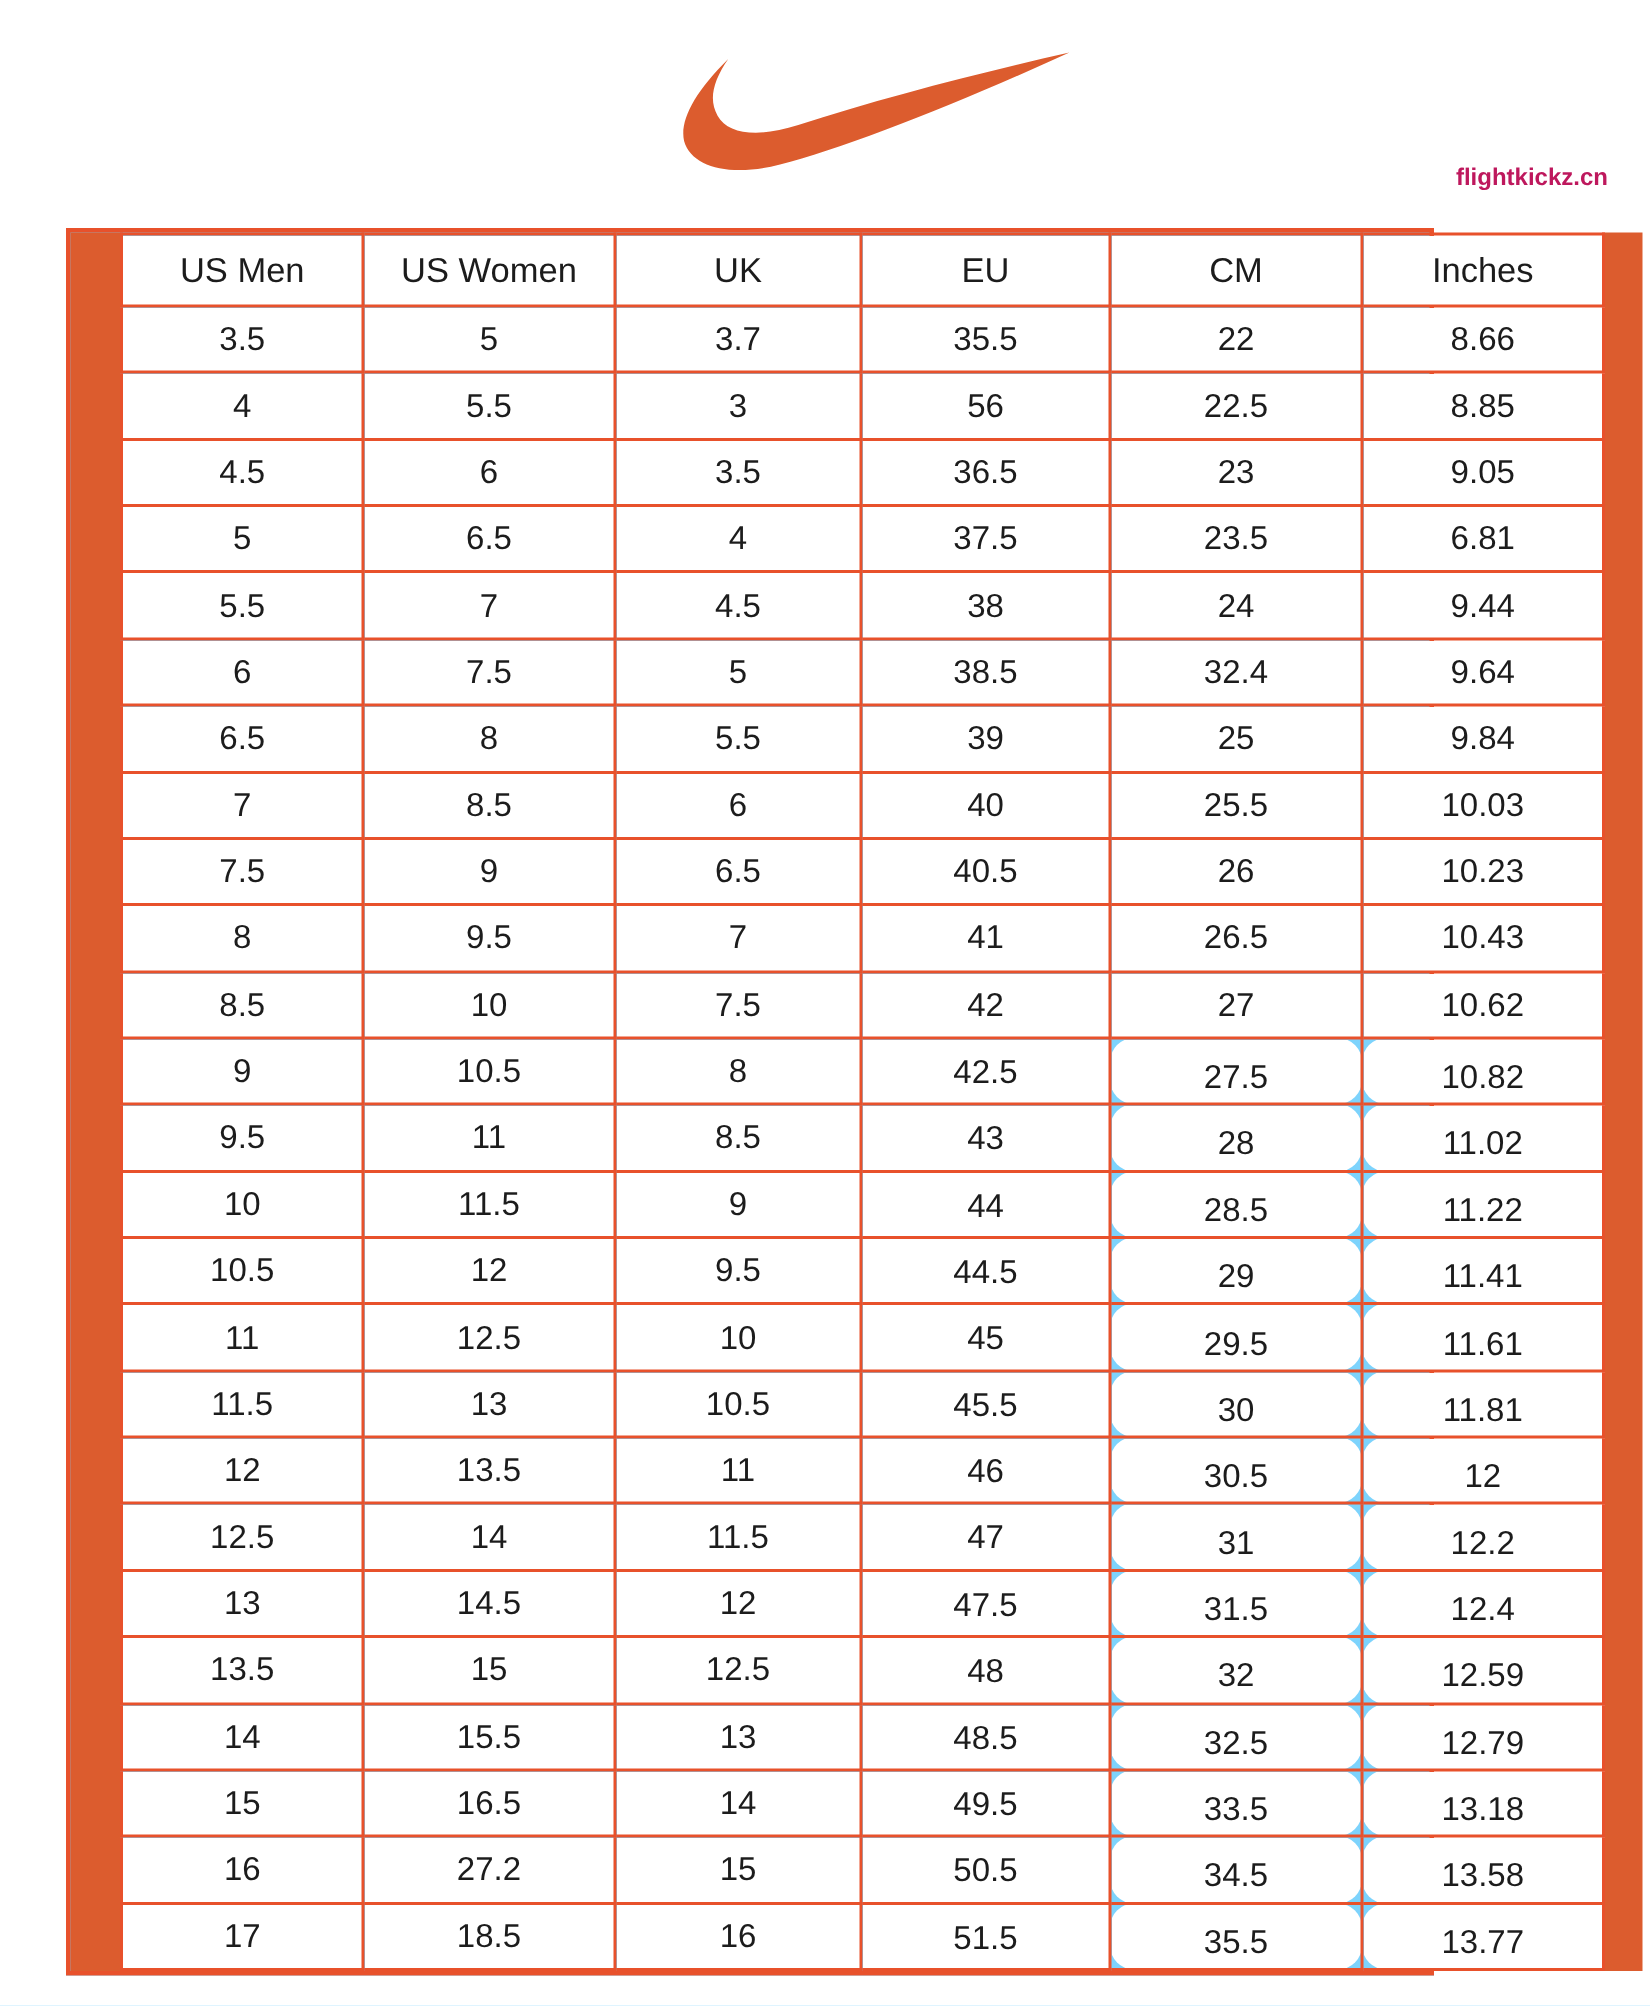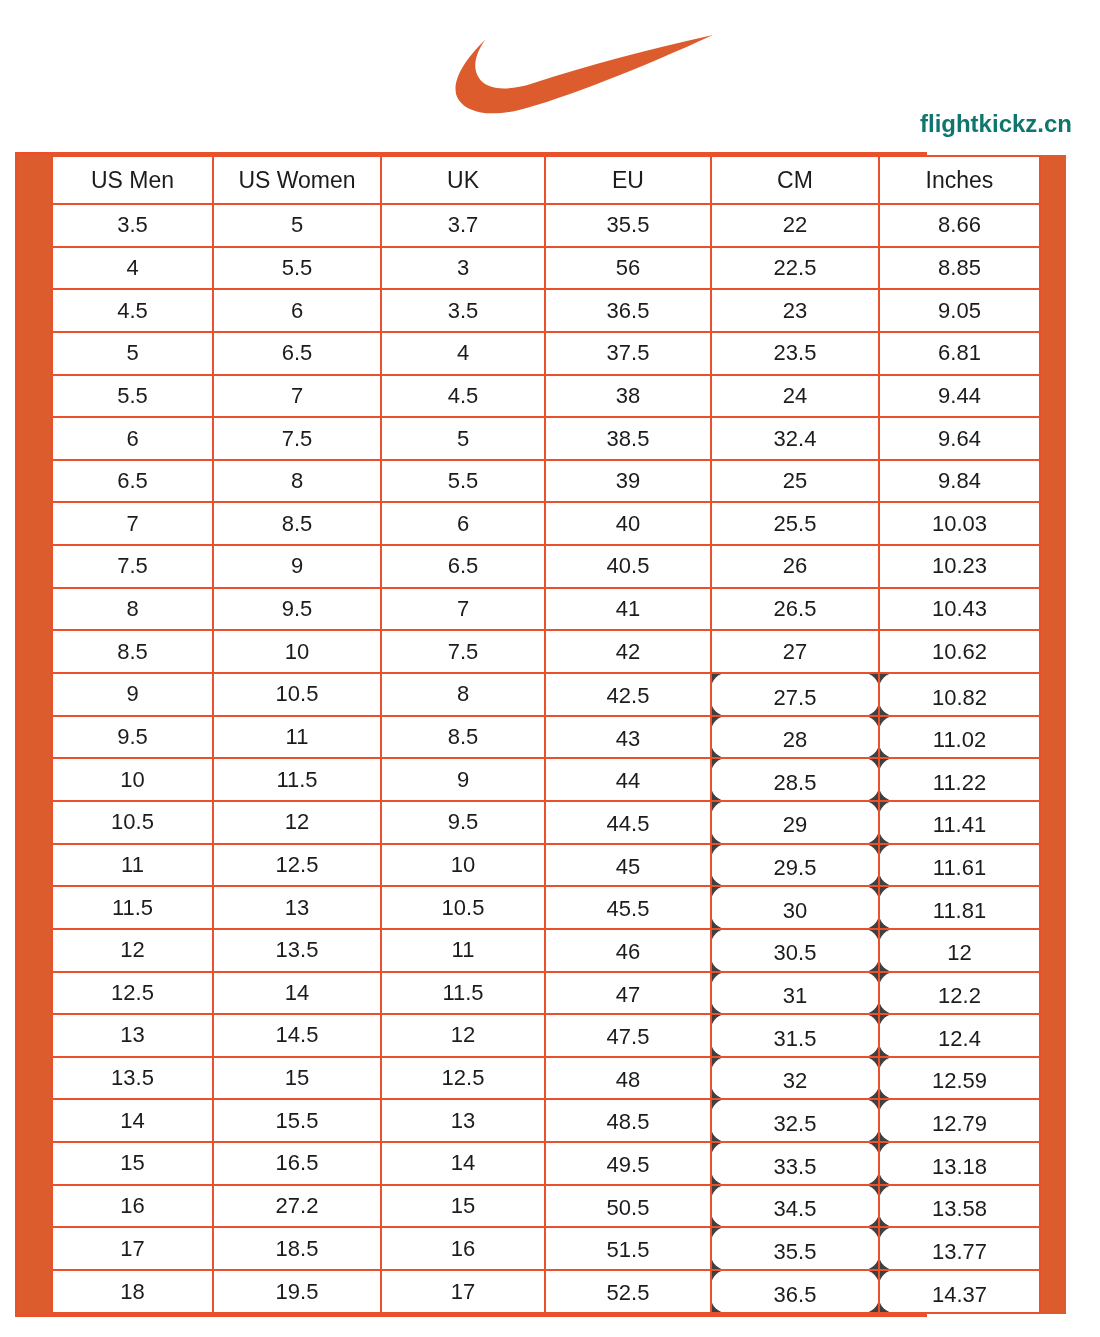--- a/index.html
+++ b/index.html
@@ -9,24 +9,24 @@
   }
   *{margin:0;padding:0;box-sizing:border-box;}
   html,body{width:1100px;height:1337px;background:#ffffff;
     font-family:"Liberation Sans", sans-serif;color:var(--ink);}
   body{position:relative;overflow:hidden;}
 
   .logo{position:absolute;left:453px;top:34px;width:264px;height:82px;}
   .logo svg{width:100%;height:100%;display:block;}
 
   .watermark{position:absolute;top:110px;right:28px;
-    font-size:24px;font-weight:700;color:#0f766e;letter-spacing:0px;}
-
-  .frame{position:absolute;left:15px;top:152px;width:912px;height:1165px;
-    display:flex;border:3px solid var(--line);background:#404040;}
+    font-size:16px;font-weight:700;color:#be185d;letter-spacing:0px;}
+
+  .frame{position:absolute;left:44px;top:152px;width:912px;height:1165px;
+    display:flex;border:3px solid var(--line);background:#7dd3fc;}
   .strip{background:var(--accent);flex:0 0 auto;}
   .strip.left{width:33px;}
   .strip.right{width:25px;}
 
   table{flex:1 1 auto;border-collapse:collapse;table-layout:fixed;
     width:988px;height:100%;}
   th,td{border:2px solid var(--line);text-align:center;
     font-weight:400;color:var(--ink);background:#fff;
     overflow:hidden;white-space:nowrap;}
   th{height:48px;font-size:23px;vertical-align:middle;}
@@ -268,24 +268,16 @@
           <td>13.58</td>
         </tr>
         <tr class="shifted">
           <td>17</td>
           <td>18.5</td>
           <td>16</td>
           <td>51.5</td>
           <td>35.5</td>
           <td>13.77</td>
         </tr>
-        <tr class="shifted">
-          <td>18</td>
-          <td>19.5</td>
-          <td>17</td>
-          <td>52.5</td>
-          <td>36.5</td>
-          <td>14.37</td>
-        </tr>
       </tbody>
   </table>
   <div class="strip right"></div>
 </div>
 
 </body></html>

